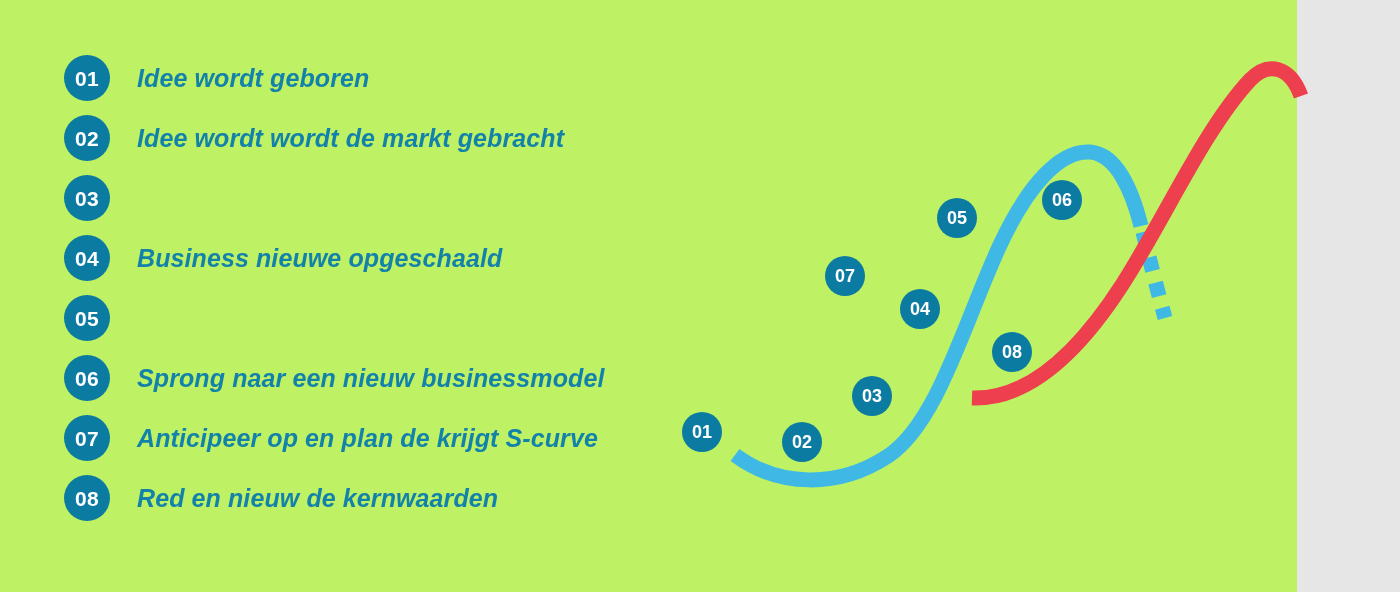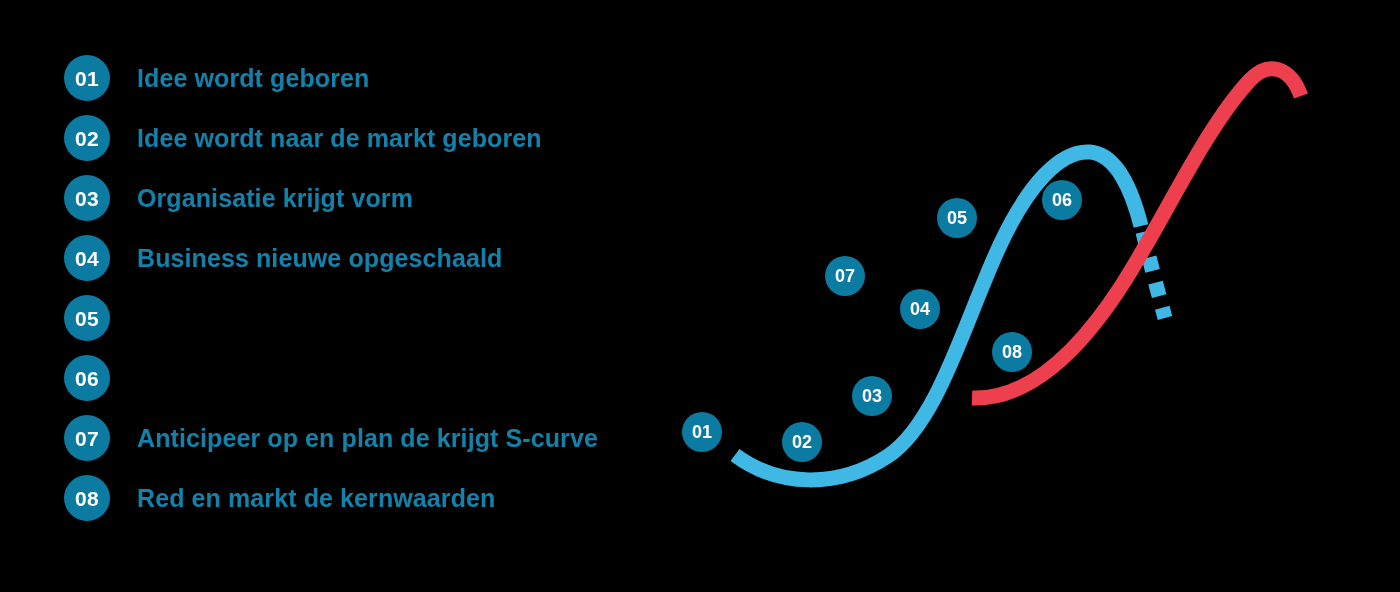--- a/index.html
+++ b/index.html
@@ -10,23 +10,23 @@
   body {
     width: 1400px;
     height: 592px;
     background: #e6e6e6;
     font-family: "Liberation Sans", sans-serif;
     overflow: hidden;
   }
 
   #canvas {
     position: relative;
-    width: 1400px;
+    width: 1297px;
     height: 592px;
-    background: #000000;
+    background: #bef264;
   }
 
   
   #legend-list {
     position: absolute;
     left: 64px;
     top: 48px;
     width: 620px;
   }
 
@@ -54,20 +54,21 @@
   }
 
   .legend-label {
     margin-left: 27px;
     color: #1382aa;
     font-size: 25px;
     font-weight: bold;
     letter-spacing: 0.1px;
     white-space: nowrap;
     line-height: 1;
+    font-style: italic;
   }
 
   
   #diagram {
     position: absolute;
     left: 660px;
     top: 0px;
     width: 740px;
     height: 592px;
   }
@@ -103,49 +104,49 @@
 
   <div id="legend-list">
 
     <div class="legend-row">
       <div class="badge">01</div>
       <div class="legend-label">Idee wordt geboren</div>
     </div>
 
     <div class="legend-row">
       <div class="badge">02</div>
-      <div class="legend-label">Idee wordt naar de markt geboren</div>
+      <div class="legend-label">Idee wordt wordt de markt gebracht</div>
     </div>
 
     <div class="legend-row">
       <div class="badge">03</div>
-      <div class="legend-label">Organisatie krijgt vorm</div>
     </div>
 
     <div class="legend-row">
       <div class="badge">04</div>
       <div class="legend-label">Business nieuwe opgeschaald</div>
     </div>
 
     <div class="legend-row">
       <div class="badge">05</div>
     </div>
 
     <div class="legend-row">
       <div class="badge">06</div>
+      <div class="legend-label">Sprong naar een nieuw businessmodel</div>
     </div>
 
     <div class="legend-row">
       <div class="badge">07</div>
       <div class="legend-label">Anticipeer op en plan de krijgt S-curve</div>
     </div>
 
     <div class="legend-row">
       <div class="badge">08</div>
-      <div class="legend-label">Red en markt de kernwaarden</div>
+      <div class="legend-label">Red en nieuw de kernwaarden</div>
     </div>
 
   </div>
 
   <div id="diagram">
 
     <svg id="curve-svg" viewBox="0 0 740 592" xmlns="http://www.w3.org/2000/svg">
 
       <path d="M 75 455
                C 118 487, 178 489, 228 456

